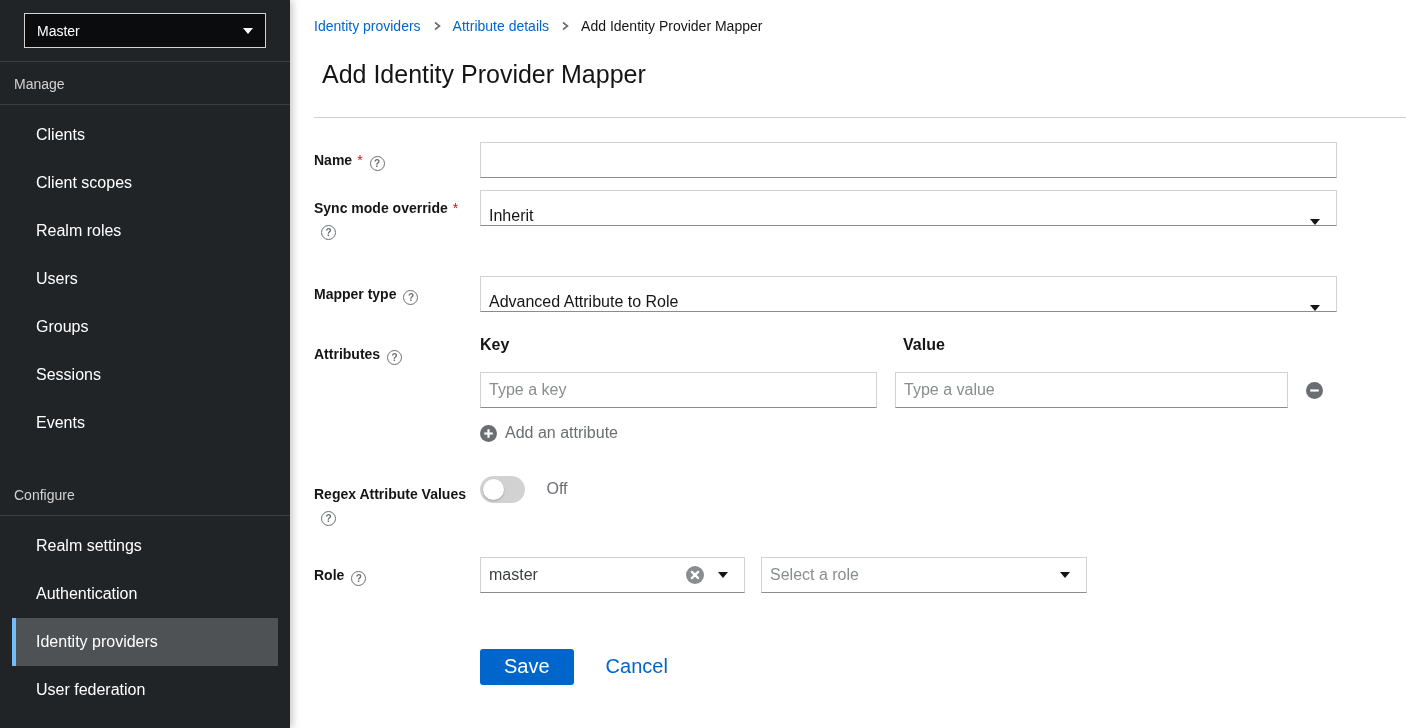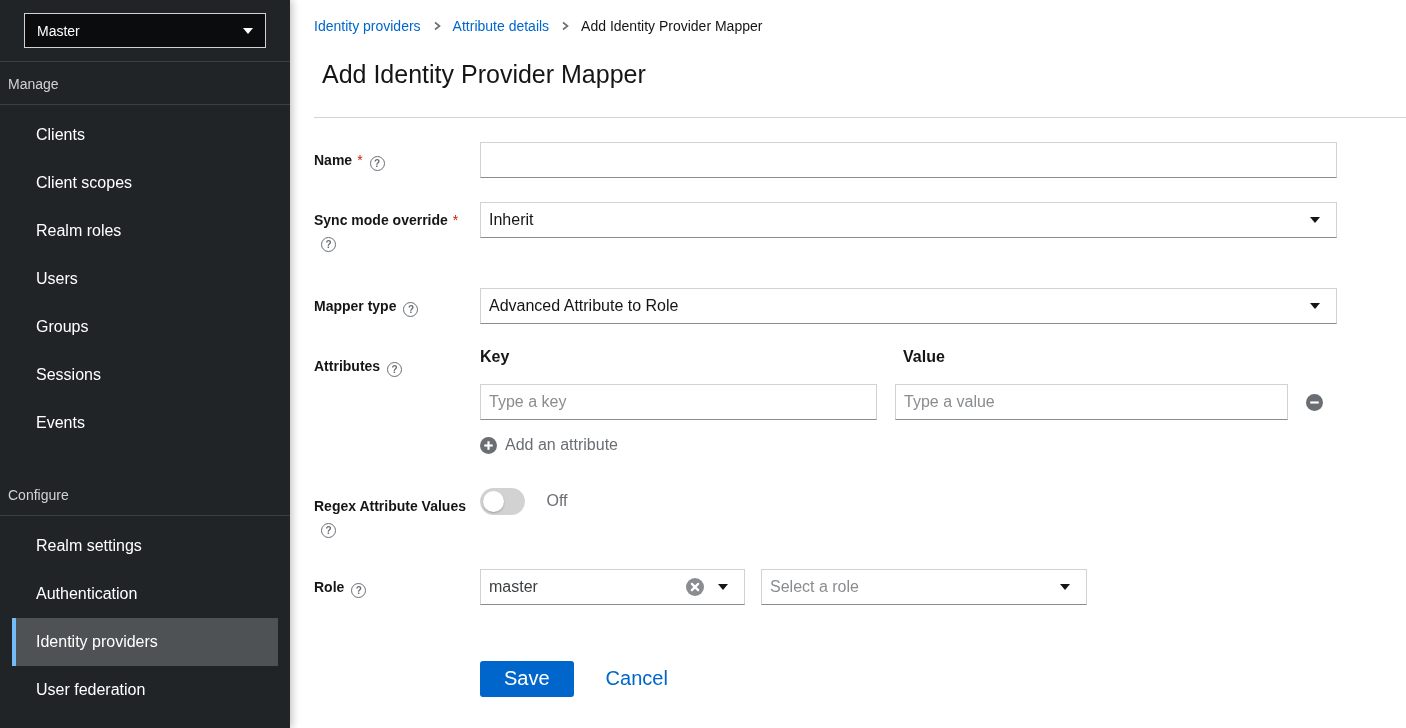--- a/index.html
+++ b/index.html
@@ -7,21 +7,21 @@
               font-family:"Liberation Sans", sans-serif; }
   .app { display:flex; width:1406px; height:728px; }
 
   
   .sidebar { width:290px; flex-shrink:0; background:#212427; color:#fff;
              box-shadow:2px 0 8px rgba(0,0,0,0.25); position:relative; z-index:2; }
   .realm-block { height:62px; border-bottom:1px solid #3c3f42; padding:13px 24px 0; }
   .realm-selector { height:35px; background:#0a0c0e; border:1px solid #d2d2d2;
                     display:flex; align-items:center; justify-content:space-between;
                     padding:0 12px; font-size:14px; color:#fff; cursor:pointer; }
-  .nav-group-title { padding:14px 8px 12px; font-size:14px; color:#d2d2d2;
+  .nav-group-title { padding:14px 14px 12px; font-size:14px; color:#d2d2d2;
                      border-bottom:1px solid #3c3f42; }
   .nav-group.configure { margin-top:20px; }
   .nav-list { list-style:none; padding:6px 12px; }
   .nav-item { height:48px; display:flex; align-items:center; padding-left:24px;
               font-size:16px; color:#fff; cursor:pointer; }
   .nav-item.active { background:#4f5255; border-left:4px solid #73bcf7; padding-left:20px; }
 
   
   .caret { width:0; height:0; border-left:5px solid transparent;
            border-right:5px solid transparent; border-top:6px solid #151515; display:inline-block; }
@@ -46,21 +46,21 @@
                color:#6a6e73; font-size:10px; font-weight:700; margin-left:7px;
                vertical-align:-2px; cursor:pointer; }
   .form-field { flex:1; }
 
   .text-input { height:36px; width:857px; border:1px solid #d2d2d2; border-bottom-color:#8a8d90;
                 font-size:16px; padding:0 8px; color:#701a75; background:#fff;
                 font-family:"Liberation Sans", sans-serif; outline:none; }
   .text-input::placeholder { color:#8a8d90; opacity:1; }
 
   .select-box { height:36px; width:857px; border:1px solid #d2d2d2; border-bottom-color:#8a8d90;
-                display:flex; align-items:center; justify-content:space-between;
+                display:flex; align-items:flex-end; justify-content:space-between;
                 padding:0 16px 0 8px; font-size:16px; color:#151515; cursor:pointer; background:#fff; }
 
   
   .attr-grid { display:grid; grid-template-columns:397px 393px 24px; column-gap:18px; align-items:center; }
   .attr-header { font-size:16px; font-weight:700; color:#151515; margin-bottom:18px; }
   .attr-header.value-h { margin-left:8px; }
   .attr-input { width:100%; }
   .icon-btn { background:none; border:none; cursor:pointer; padding:0; display:inline-flex; align-items:center; }
   .add-attr { margin-top:16px; display:inline-flex; align-items:center; gap:8px;
               background:none; border:none; cursor:pointer; font-size:16px; color:#6a6e73;
@@ -141,21 +141,21 @@
           </svg>
       </span>
       <span class="current">Add Identity Provider Mapper</span>
     </nav>
 
     <h1 class="page-title">Add Identity Provider Mapper</h1>
     <hr class="title-divider">
 
     <form>
 
-      <div class="form-row" style="margin-bottom:24px;">
+      <div class="form-row" style="margin-bottom:12px;">
         <div class="form-label">
           <span>Name</span><span class="required">*</span><span class="help-icon">?</span>
         </div>
         <div class="form-field">
           <input class="text-input" type="text" value="" style="">
         </div>
       </div>
 
       <div class="form-row" style="margin-bottom:36px;">
         <div class="form-label">

